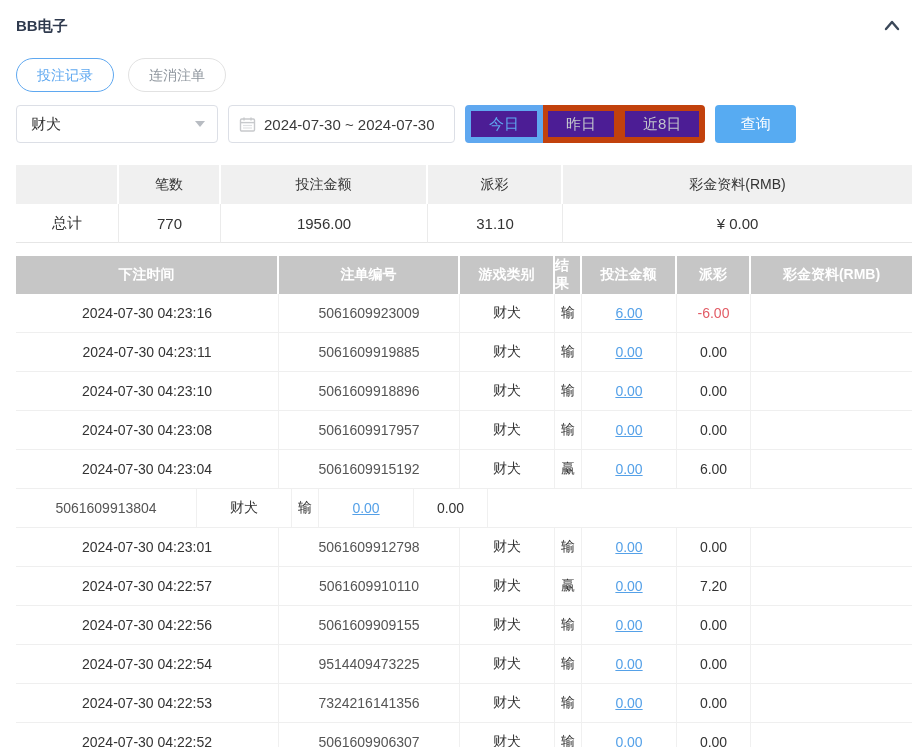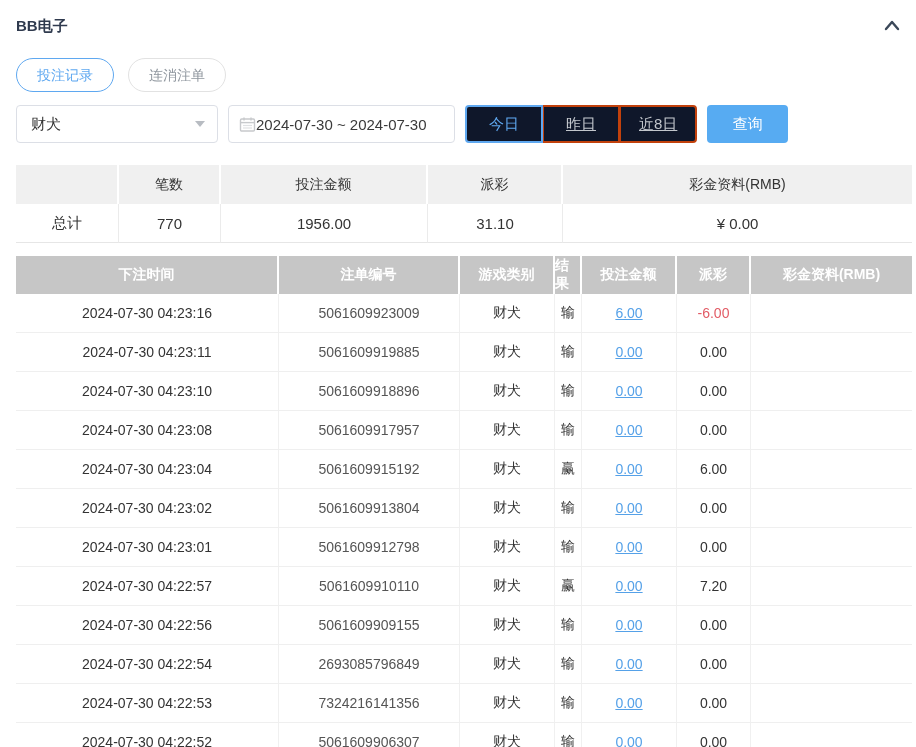--- a/index.html
+++ b/index.html
@@ -18,26 +18,26 @@
               background: #fff; border: 1px solid #e2e2e2; color: #8f969e; cursor: pointer; }
   .tab-pill.active { border-color: var(--accent); color: var(--accent); }
 
   
   .filters { display: flex; align-items: center; margin-top: 13px; }
   .select { width: 202px; height: 38px; border: 1px solid #dcdfe6; border-radius: 4px; background: #fff;
             display: flex; align-items: center; padding: 0 12px 0 14px; font-size: 15px; cursor: pointer; position: relative; }
   .caret { margin-left: auto; width: 0; height: 0; border-left: 5px solid transparent; border-right: 5px solid transparent;
            border-top: 6px solid #b8bcc2; }
   .datepicker { width: 227px; height: 38px; border: 1px solid #dcdfe6; border-radius: 4px; background: #fff;
-                display: flex; align-items: center; padding: 0 10px; margin-left: 10px;
+                display: flex; align-items: center; gap: 8px; padding: 0 10px; margin-left: 10px;
                 font-size: 15px; color: #3a3a3a; cursor: pointer; white-space: nowrap; }
   .quick-group { display: flex; margin-left: 10px; }
-  .qbtn { height: 38px; min-width: 78px; padding: 0 18px; background: #0f172a; border: 2px solid #c2410c;
+  .qbtn { height: 38px; min-width: 78px; padding: 0 18px; background: #4c1d95; border: 6px solid #c2410c;
           font-size: 15px; color: #c2c6cc; cursor: pointer; font-family: inherit; }
-  .qbtn + .qbtn { margin-left: -1px; text-decoration: underline; }
+  .qbtn + .qbtn { margin-left: -1px; }
   .qbtn.first { border-radius: 4px 0 0 4px; }
   .qbtn.last  { border-radius: 0 4px 4px 0; }
   .qbtn.active { border-color: var(--accent); color: var(--accent); position: relative; z-index: 1; }
   .query-btn { height: 38px; width: 81px; margin-left: 10px; border: none; border-radius: 4px;
                background: var(--query); color: #fff; font-size: 15px; cursor: pointer; font-family: inherit; }
 
   
   .summary { margin-top: 22px; width: 896px; }
   .s-row { display: flex; }
   .s-cell { height: 39px; display: flex; align-items: center; justify-content: center; font-size: 14px; }
@@ -182,21 +182,20 @@
           <div class="t-cell col-order">5061609915192</div>
           <div class="t-cell col-game">财犬</div>
           <div class="t-cell col-result">赢</div>
           <div class="t-cell col-bet">
             <span class="bet-link">0.00</span>
           </div>
           <div class="t-cell col-payout">6.00</div>
           <div class="t-cell col-bonus"></div>
         </div>
         <div class="t-row">
-          <div class="t-cell col-time">2024-07-30 04:23:02</div>
           <div class="t-cell col-order">5061609913804</div>
           <div class="t-cell col-game">财犬</div>
           <div class="t-cell col-result">输</div>
           <div class="t-cell col-bet">
             <span class="bet-link">0.00</span>
           </div>
           <div class="t-cell col-payout">0.00</div>
           <div class="t-cell col-bonus"></div>
         </div>
         <div class="t-row">
@@ -227,21 +226,21 @@
           <div class="t-cell col-game">财犬</div>
           <div class="t-cell col-result">输</div>
           <div class="t-cell col-bet">
             <span class="bet-link">0.00</span>
           </div>
           <div class="t-cell col-payout">0.00</div>
           <div class="t-cell col-bonus"></div>
         </div>
         <div class="t-row">
           <div class="t-cell col-time">2024-07-30 04:22:54</div>
-          <div class="t-cell col-order">2693085796849</div>
+          <div class="t-cell col-order">9514409473225</div>
           <div class="t-cell col-game">财犬</div>
           <div class="t-cell col-result">输</div>
           <div class="t-cell col-bet">
             <span class="bet-link">0.00</span>
           </div>
           <div class="t-cell col-payout">0.00</div>
           <div class="t-cell col-bonus"></div>
         </div>
         <div class="t-row">
           <div class="t-cell col-time">2024-07-30 04:22:53</div>

